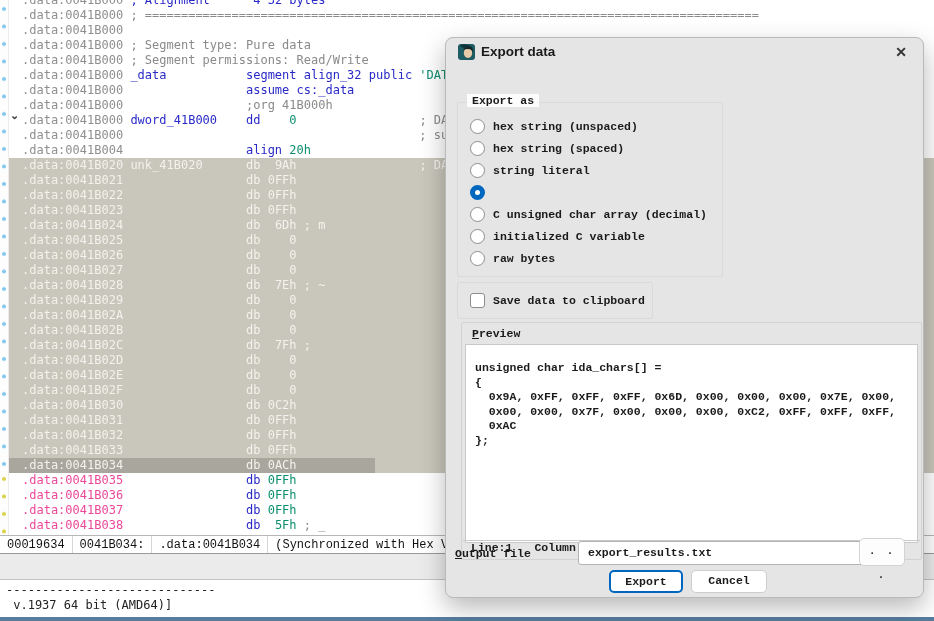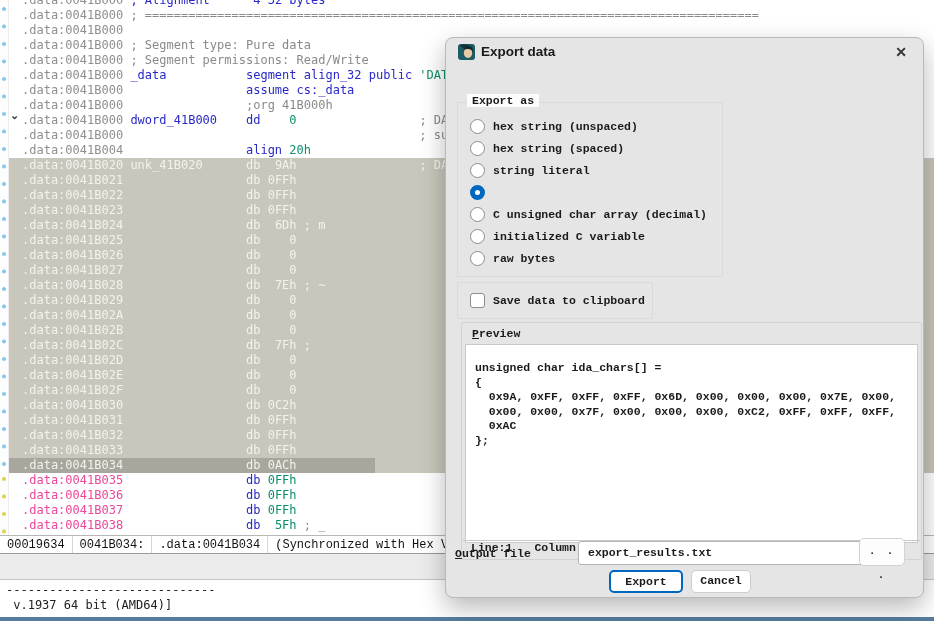--- a/index.html
+++ b/index.html
@@ -76,21 +76,21 @@
   .out-label { position:absolute; left:9px; top:509px; white-space:pre; }
   .combo { position:absolute; left:84px; top:503px; width:318px; height:24px; background:#fff;
     border:1px solid #b5b3b1; border-radius:3px;margin-left:48px; }
   .combo .val { position:absolute; left:9px; top:4px; white-space:pre; }
   .combo .chev { position:absolute; right:7px; top:3px; color:#444; font-family:"Liberation Sans", sans-serif; font-size:12px; }
   .browse-btn { position:absolute; left:413px; top:500px; width:46px; height:28px; background:#fdfdfd;
     border:1px solid #d5d3d1; border-radius:5px; text-align:center; line-height:24px; color:#333; letter-spacing:2px; }
 
   .btn { position:absolute; top:532px; height:23px; background:#fff; border-radius:5px; text-align:center; line-height:20px; }
   .btn-export { left:163px; width:74px; border:2px solid #0067c0; }
-  .btn-cancel { left:245px; width:60px; border:1px solid #cfcdcb; }
+  .btn-cancel { left:245px; width:76px; border:1px solid #cfcdcb; }
 </style>
 </head>
 <body>
 
 <div class="screen">
 
   <div class="disasm"><div class="dline "><span class="t-a">.data:0041B000 </span><span class="t-k">; Alignment</span><span class="t-k">      </span><span class="t-k">4 32 bytes</span></div><div class="dline "><span class="t-a">.data:0041B000 </span><span class="t-c">; =====================================================================================</span></div><div class="dline "><span class="t-a">.data:0041B000</span></div><div class="dline "><span class="t-a">.data:0041B000 </span><span class="t-c">; Segment type: Pure data</span></div><div class="dline "><span class="t-a">.data:0041B000 </span><span class="t-c">; Segment permissions: Read/Write</span></div><div class="dline "><span class="t-a">.data:0041B000 </span><span class="t-k">_data           </span><span class="t-k">segment align_32 public </span><span class="t-s">'DATA'</span></div><div class="dline "><span class="t-a">.data:0041B000                 </span><span class="t-k">assume cs:_data</span></div><div class="dline "><span class="t-a">.data:0041B000                 </span><span class="t-c">;org 41B000h</span></div><div class="dline "><span class="t-a">.data:0041B000 </span><span class="t-k">dword_41B000    </span><span class="t-k">dd </span><span class="t-v">   0</span><span class="t- ">                 </span><span class="t-c">; DAT</span></div><div class="dline "><span class="t-a">.data:0041B000                                         </span><span class="t-c">; sub</span></div><div class="dline "><span class="t-a">.data:0041B004                 </span><span class="t-k">align </span><span class="t-v">20h</span></div><div class="dline sel"><span class="t-a">.data:0041B020 </span><span class="t-k">unk_41B020      </span><span class="t-k">db </span><span class="t-v"> 9Ah</span><span class="t- ">                 </span><span class="t-c">; DAT</span></div><div class="dline sel"><span class="t-a">.data:0041B021                 </span><span class="t-k">db </span><span class="t-v">0FFh</span></div><div class="dline sel"><span class="t-a">.data:0041B022                 </span><span class="t-k">db </span><span class="t-v">0FFh</span></div><div class="dline sel"><span class="t-a">.data:0041B023                 </span><span class="t-k">db </span><span class="t-v">0FFh</span></div><div class="dline sel"><span class="t-a">.data:0041B024                 </span><span class="t-k">db </span><span class="t-v"> 6Dh</span><span class="t-c"> ; m</span></div><div class="dline sel"><span class="t-a">.data:0041B025                 </span><span class="t-k">db </span><span class="t-v">   0</span></div><div class="dline sel"><span class="t-a">.data:0041B026                 </span><span class="t-k">db </span><span class="t-v">   0</span></div><div class="dline sel"><span class="t-a">.data:0041B027                 </span><span class="t-k">db </span><span class="t-v">   0</span></div><div class="dline sel"><span class="t-a">.data:0041B028                 </span><span class="t-k">db </span><span class="t-v"> 7Eh</span><span class="t-c"> ; ~</span></div><div class="dline sel"><span class="t-a">.data:0041B029                 </span><span class="t-k">db </span><span class="t-v">   0</span></div><div class="dline sel"><span class="t-a">.data:0041B02A                 </span><span class="t-k">db </span><span class="t-v">   0</span></div><div class="dline sel"><span class="t-a">.data:0041B02B                 </span><span class="t-k">db </span><span class="t-v">   0</span></div><div class="dline sel"><span class="t-a">.data:0041B02C                 </span><span class="t-k">db </span><span class="t-v"> 7Fh</span><span class="t-c"> ;</span></div><div class="dline sel"><span class="t-a">.data:0041B02D                 </span><span class="t-k">db </span><span class="t-v">   0</span></div><div class="dline sel"><span class="t-a">.data:0041B02E                 </span><span class="t-k">db </span><span class="t-v">   0</span></div><div class="dline sel"><span class="t-a">.data:0041B02F                 </span><span class="t-k">db </span><span class="t-v">   0</span></div><div class="dline sel"><span class="t-a">.data:0041B030                 </span><span class="t-k">db </span><span class="t-v">0C2h</span></div><div class="dline sel"><span class="t-a">.data:0041B031                 </span><span class="t-k">db </span><span class="t-v">0FFh</span></div><div class="dline sel"><span class="t-a">.data:0041B032                 </span><span class="t-k">db </span><span class="t-v">0FFh</span></div><div class="dline sel"><span class="t-a">.data:0041B033                 </span><span class="t-k">db </span><span class="t-v">0FFh</span></div><div class="dline cur"><span class="t-a">.data:0041B034                 </span><span class="t-k">db </span><span class="t-v">0ACh</span></div><div class="dline "><span class="t-y">.data:0041B035                 </span><span class="t-k">db </span><span class="t-v">0FFh</span></div><div class="dline "><span class="t-y">.data:0041B036                 </span><span class="t-k">db </span><span class="t-v">0FFh</span></div><div class="dline "><span class="t-y">.data:0041B037                 </span><span class="t-k">db </span><span class="t-v">0FFh</span></div><div class="dline "><span class="t-y">.data:0041B038                 </span><span class="t-k">db </span><span class="t-v"> 5Fh</span><span class="t-c"> ; _</span></div></div>
 
   <div class="navstrip">
     <div class="dots-blue"></div>

